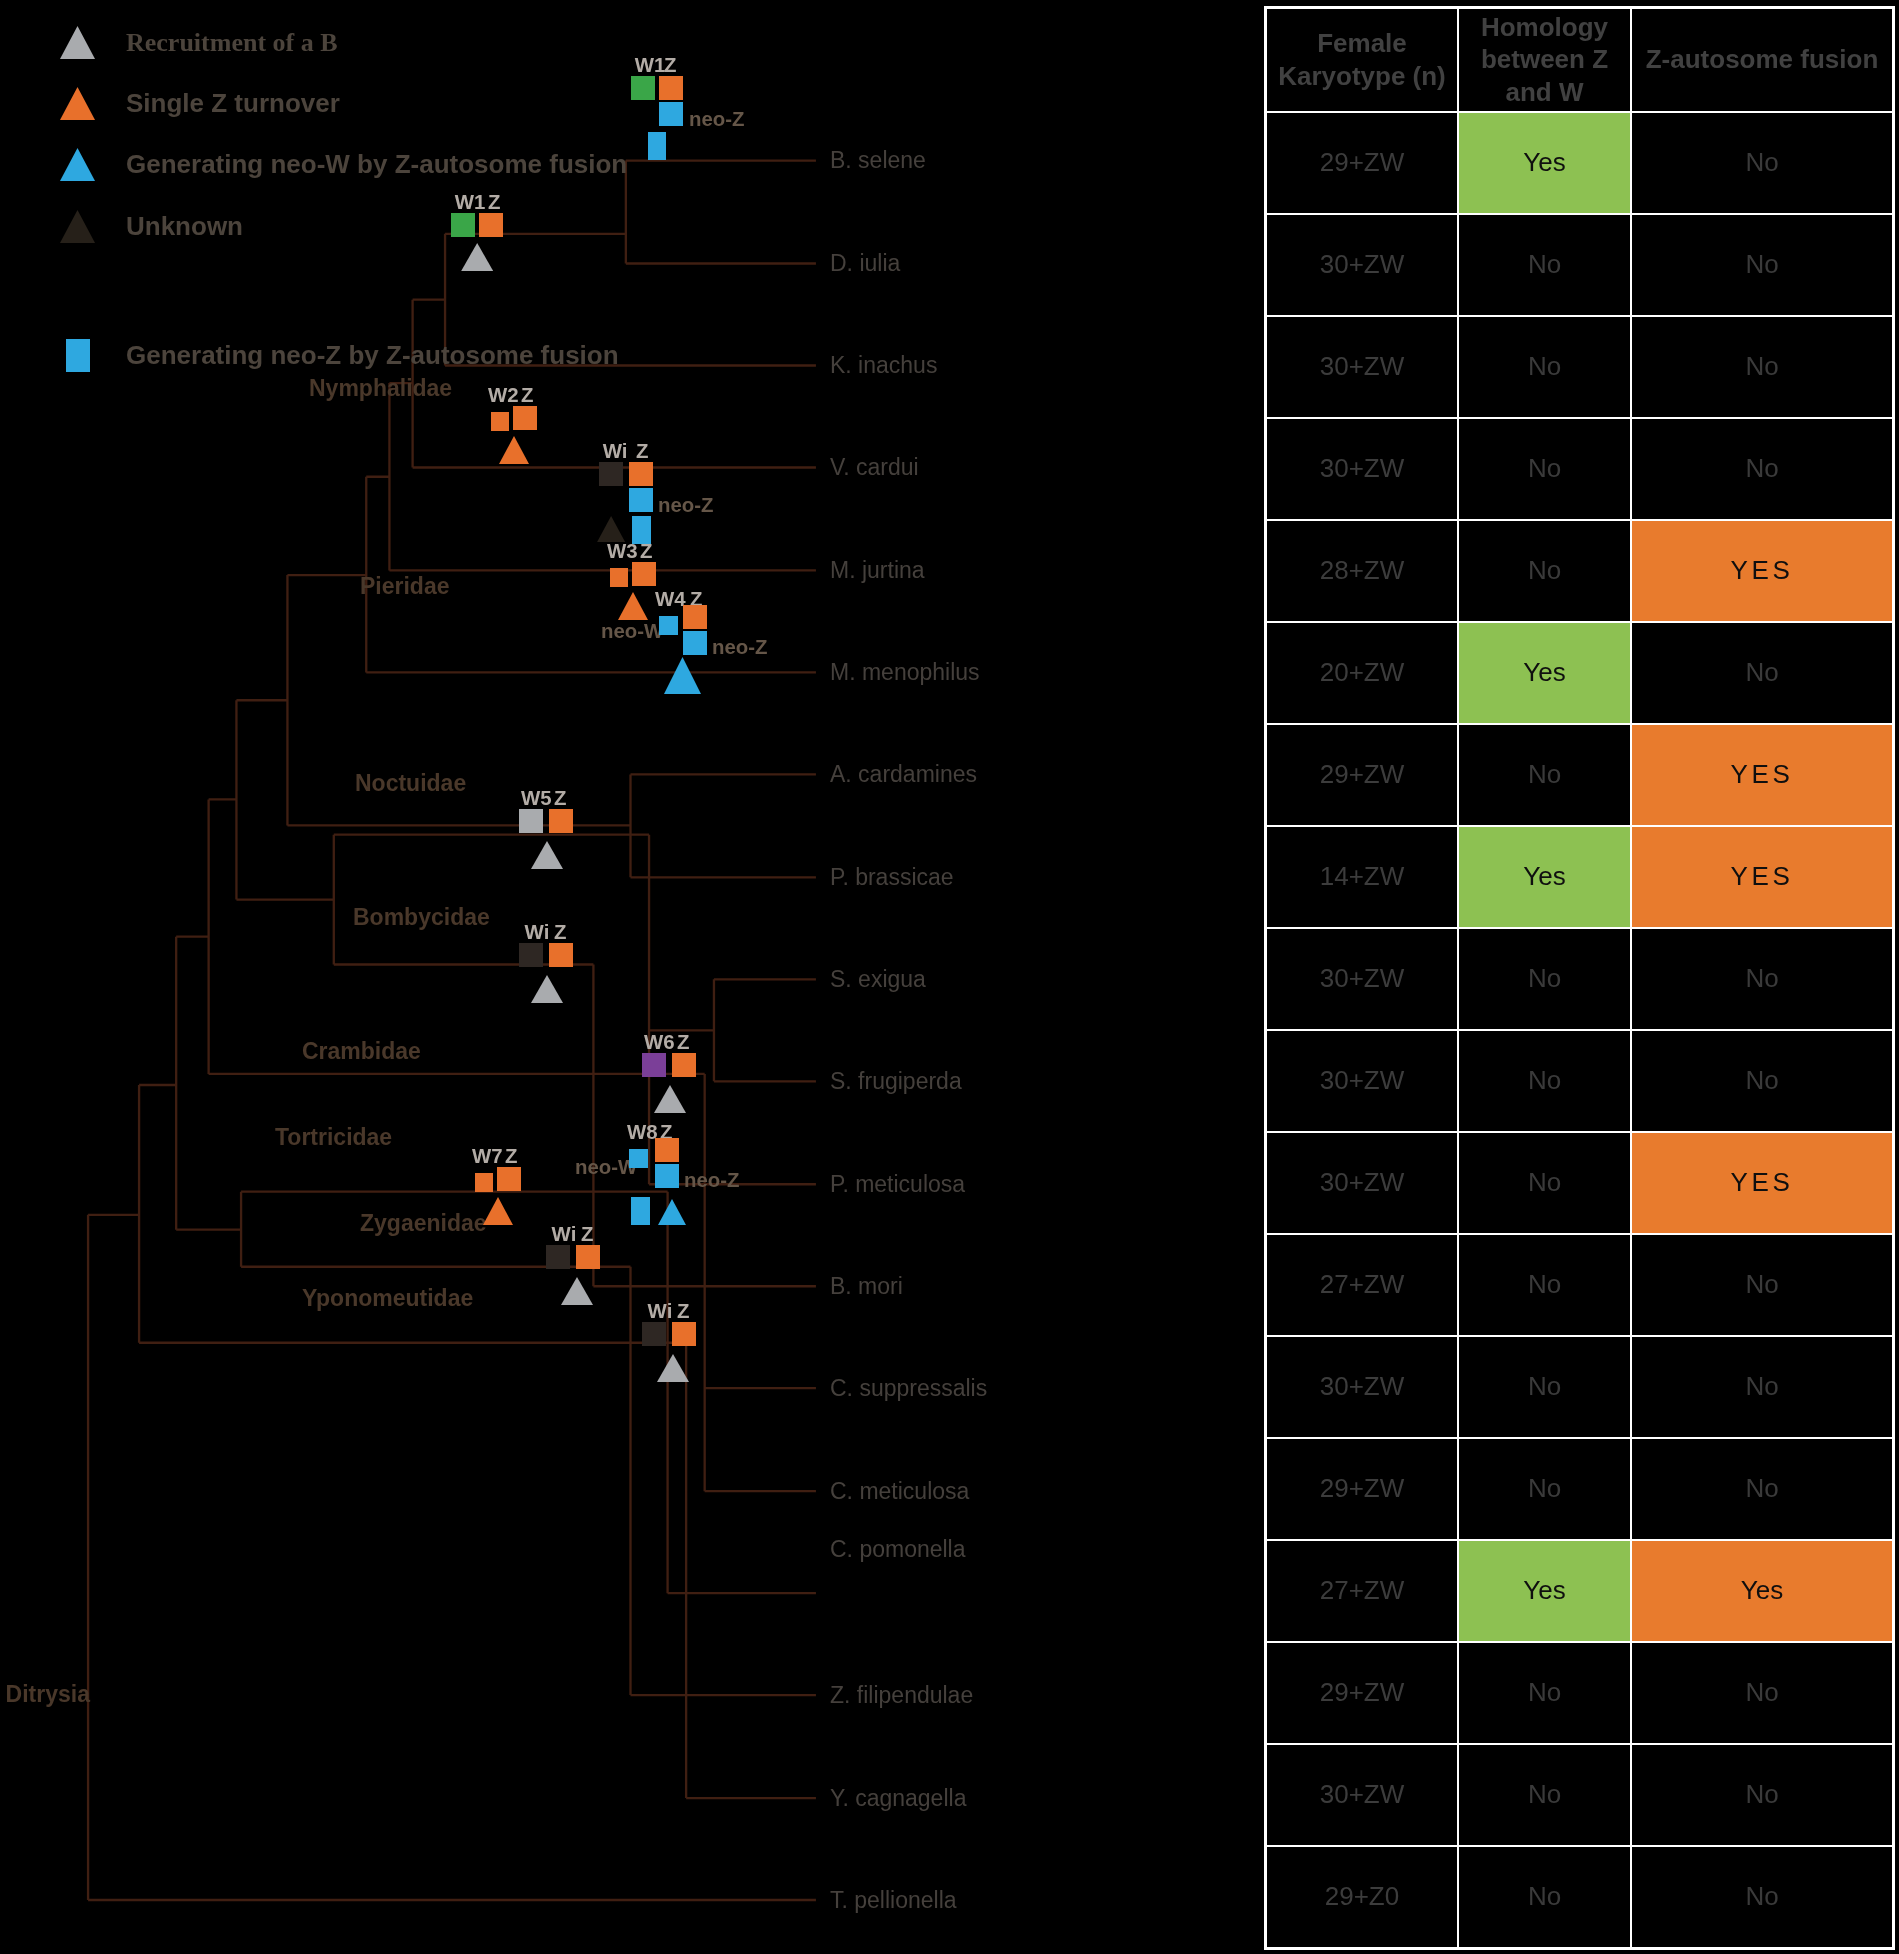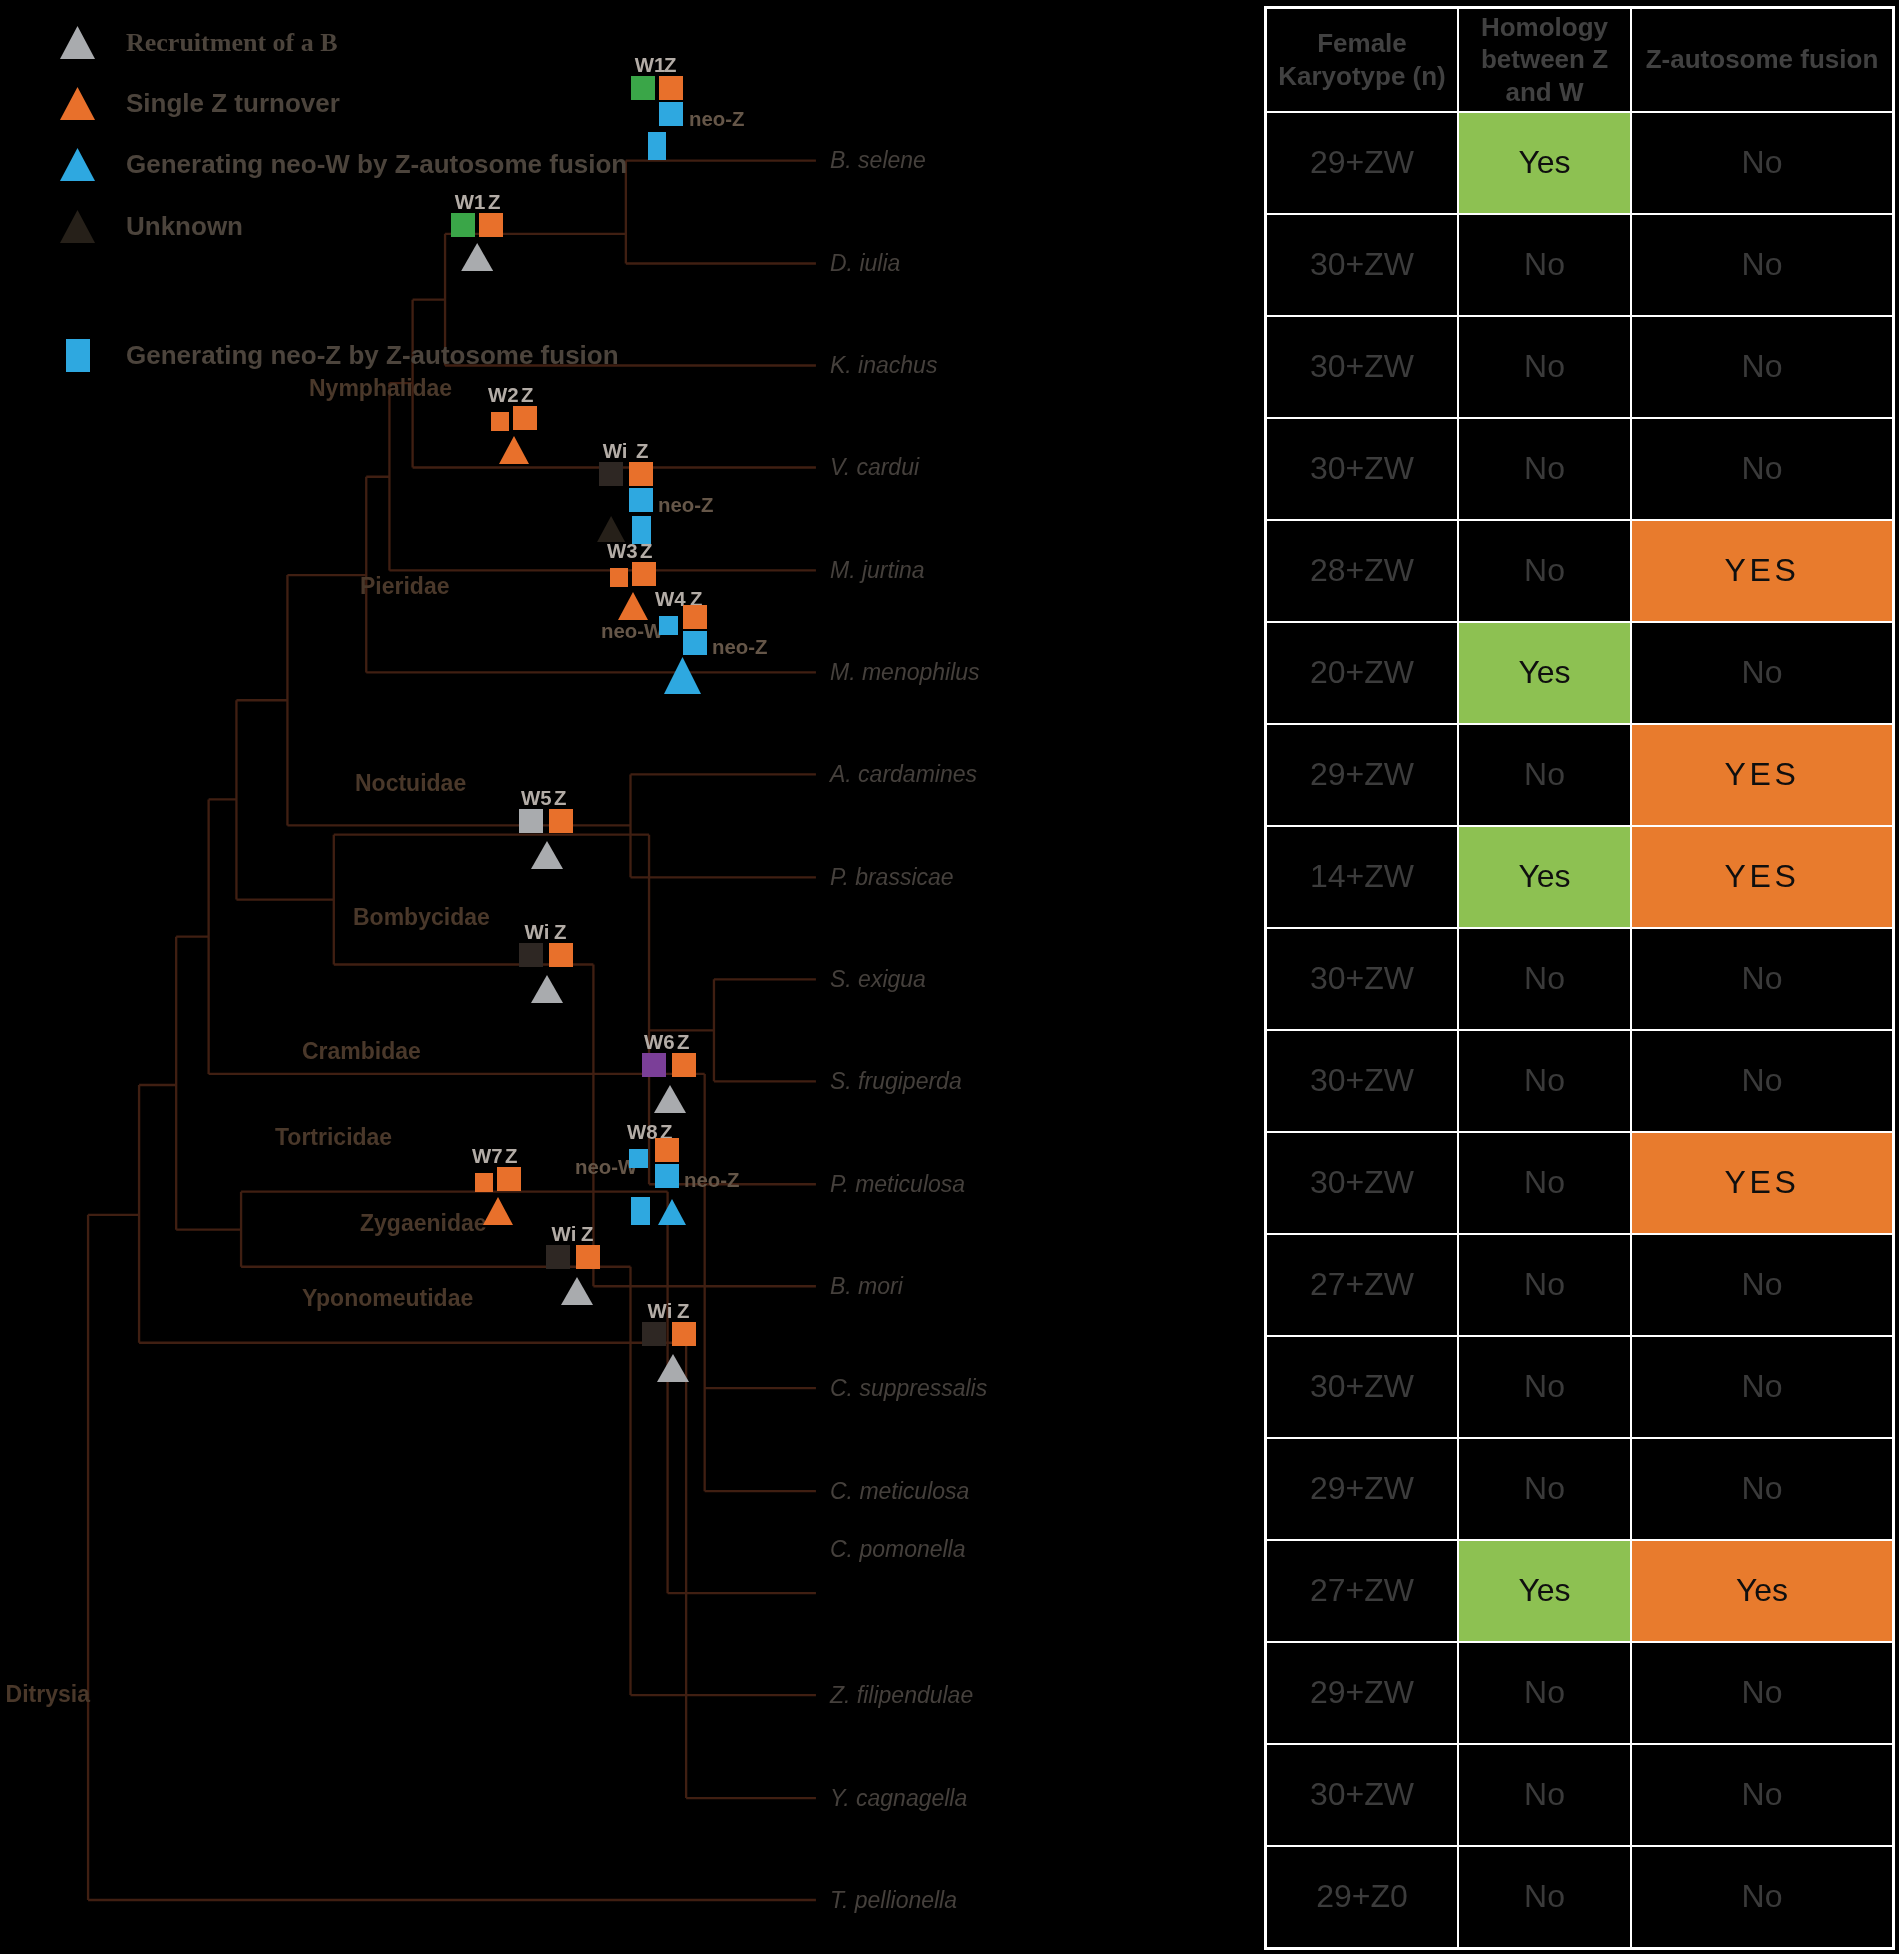--- a/index.html
+++ b/index.html
@@ -4,21 +4,21 @@
 <style>
   html,body{margin:0;padding:0;}
   body{
     width:1900px;height:1954px;position:relative;overflow:hidden;
     background:var(--c-background,#000);
     font-family:"Liberation Sans", sans-serif;
   }
   #tree-region{position:absolute;left:0;top:0;width:1261px;height:1954px;}
   #tree-lines{position:absolute;left:0;top:0;}
   .species-label{
-    position:absolute;font-style:italic;font-size:23px;color:#45403c;
+    position:absolute;font-size:23px;color:#45403c;
     white-space:nowrap;
   }
   .family-label{
     position:absolute;font-weight:bold;font-size:23px;color:#4a382a;
     white-space:nowrap;
   }
   #legend{position:absolute;left:0;top:0;}
   .legend-item{position:absolute;display:flex;align-items:center;}
   .legend-symbol{width:37px;display:flex;justify-content:center;align-items:center;margin-right:30px;}
   .legend-label{font-weight:bold;font-size:26px;color:#4c443c;white-space:nowrap;}
@@ -32,21 +32,21 @@
   #karyo-table{
     position:absolute;left:1264px;top:5.6px;width:631px;height:1944px;
     display:grid;grid-template-columns:192px 173px 1fr;
     grid-template-rows:104px repeat(18,1fr);
     border:2.8px solid var(--c-table_border,#fff);
     background:#000;box-sizing:border-box;
   }
   .tcell{
     border:1.4px solid var(--c-table_border,#fff);
     display:flex;align-items:center;justify-content:center;text-align:center;
-    font-size:32px;color:#3a3a3a;padding:0 7.4px;line-height:1.2;
+    font-size:26px;color:#3a3a3a;padding:0 7.4px;line-height:1.2;
   }
   .tcell.header{font-weight:bold;color:#414141;font-size:26px;line-height:1.25;}
   .tcell.karyo{color:#3c3c3c;}
   .tcell.yes-green{background:var(--c-cell_green,#8dc152);color:#0f0f0f;}
   .tcell.yes-orange{background:var(--c-cell_orange,#e87b2d);color:#0f0f0f;}
   .caps{letter-spacing:3.7px;}
 </style>
 </head>
 <body>
 

